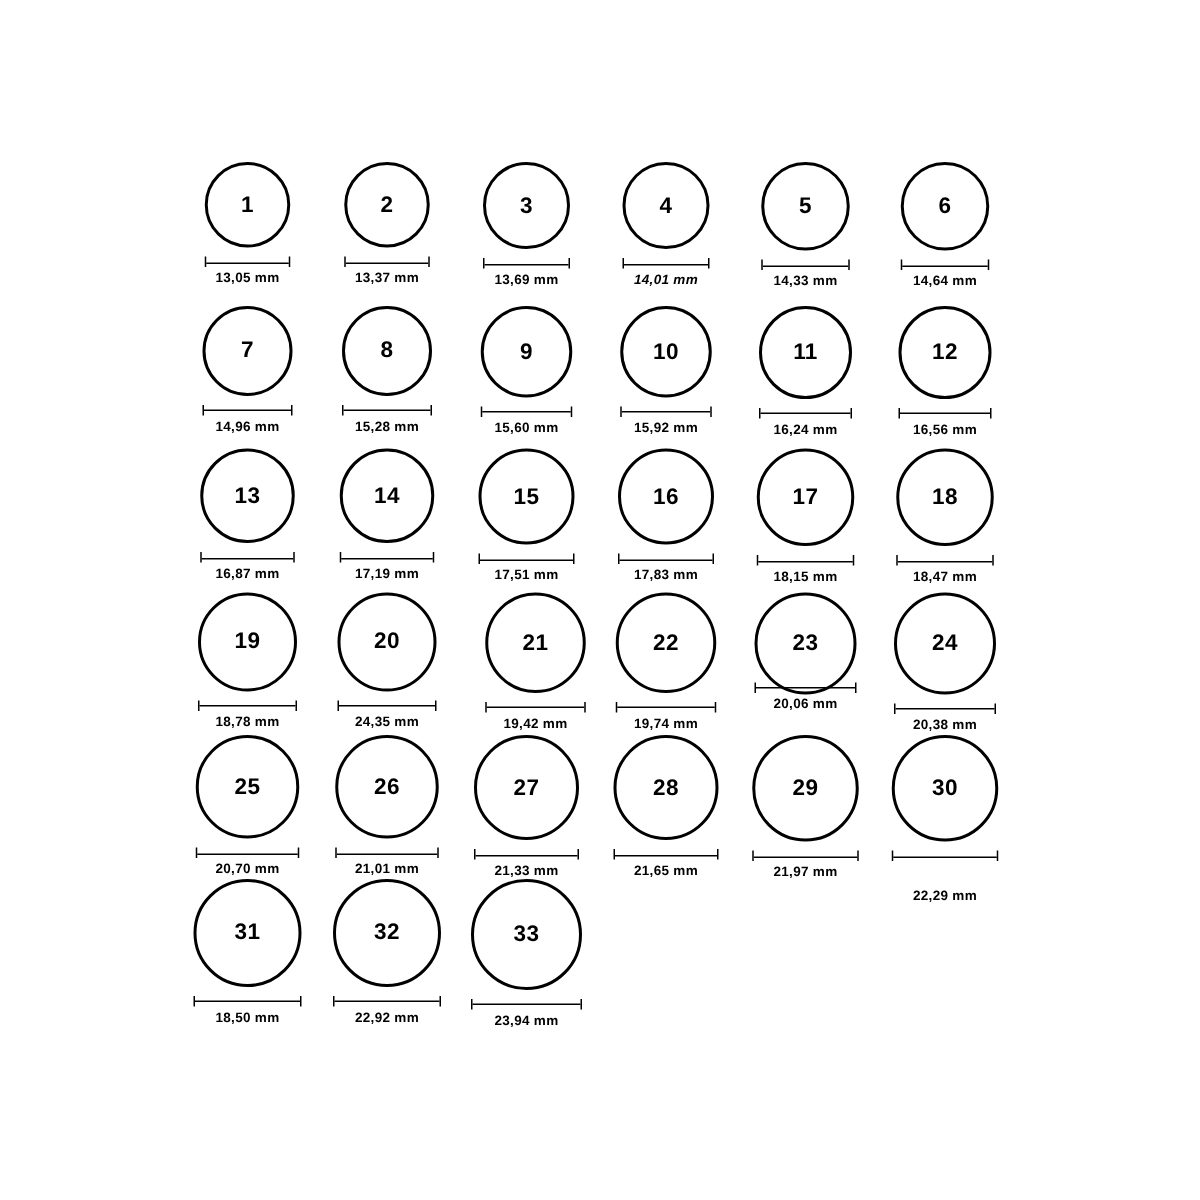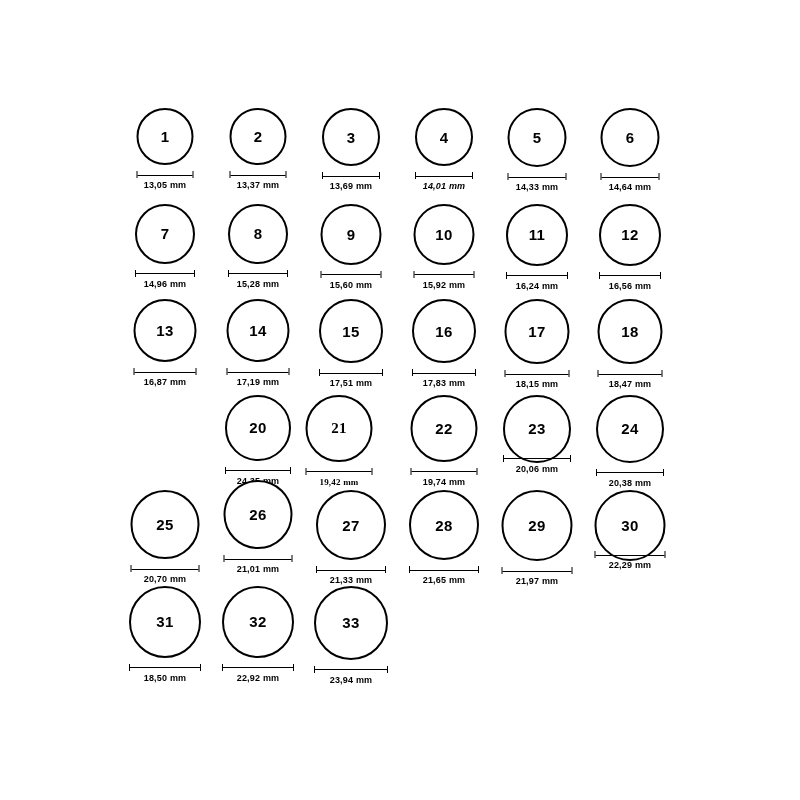--- a/index.html
+++ b/index.html
@@ -233,30 +233,39 @@
     </div>
     <div class="size-cell" style="left: 580px; top: 299px; width: 100px; height: 88px;">
       <div class="ring" style="width: 65px; height: 65px;">
         <span class="ring-number">18</span>
       </div>
       <div class="dim" style="top: 71px;">
         <div class="dim-line" style="width: 65px;"></div>
         <div class="dim-label">18,47 mm</div>
       </div>
     </div>
+    <div class="size-cell" style="left: 115px; top: 394.5px; width: 100px; height: 88px;">
+      <div class="ring" style="width: 66px; height: 66px;">
+        <span class="ring-number">19</span>
+      </div>
+      <div class="dim" style="top: 72px;">
+        <div class="dim-line" style="width: 66px;"></div>
+        <div class="dim-label">18,78 mm</div>
+      </div>
+    </div>
     <div class="size-cell" style="left: 208px; top: 394.5px; width: 100px; height: 88px;">
       <div class="ring" style="width: 66px; height: 66px;">
         <span class="ring-number">20</span>
       </div>
       <div class="dim" style="top: 72px;">
         <div class="dim-line" style="width: 66px;"></div>
         <div class="dim-label">24,35 mm</div>
       </div>
     </div>
-    <div class="size-cell" style="left: 289px; top: 394.5px; width: 100px; height: 88px; font-family: Liberation Serif, serif;">
+    <div class="size-cell" style="left: 307px; top: 394.5px; width: 100px; height: 88px;">
       <div class="ring" style="width: 67px; height: 67px;">
         <span class="ring-number">21</span>
       </div>
       <div class="dim" style="top: 73px;">
         <div class="dim-line" style="width: 67px;"></div>
         <div class="dim-label">19,42 mm</div>
       </div>
     </div>
     <div class="size-cell" style="left: 394px; top: 394.5px; width: 100px; height: 88px;">
       <div class="ring" style="width: 67px; height: 67px;">
@@ -287,21 +296,21 @@
     </div>
     <div class="size-cell" style="left: 115px; top: 490px; width: 100px; height: 88px;">
       <div class="ring" style="width: 69px; height: 69px;">
         <span class="ring-number">25</span>
       </div>
       <div class="dim" style="top: 75px;">
         <div class="dim-line" style="width: 69px;"></div>
         <div class="dim-label">20,70 mm</div>
       </div>
     </div>
-    <div class="size-cell" style="left: 208px; top: 480px; width: 100px; height: 88px; text-align: center;">
+    <div class="size-cell" style="left: 208px; top: 490px; width: 100px; height: 88px; text-align: center;">
       <div class="ring" style="width: 69px; height: 69px;">
         <span class="ring-number">26</span>
       </div>
       <div class="dim" style="top: 75px;">
         <div class="dim-line" style="width: 69px;"></div>
         <div class="dim-label">21,01 mm</div>
       </div>
     </div>
     <div class="size-cell" style="left: 301px; top: 490px; width: 100px; height: 88px;">
       <div class="ring" style="width: 70px; height: 70px;">
@@ -327,21 +336,21 @@
       </div>
       <div class="dim" style="top: 77px;">
         <div class="dim-line" style="width: 71px;"></div>
         <div class="dim-label">21,97 mm</div>
       </div>
     </div>
     <div class="size-cell" style="left: 580px; top: 490px; width: 100px; height: 88px;">
       <div class="ring" style="width: 71px; height: 71px;">
         <span class="ring-number">30</span>
       </div>
-      <div class="dim" style="top: 61px;">
+      <div class="dim" style="top: 77px; gap: 16px;">
         <div class="dim-line" style="width: 71px;"></div>
         <div class="dim-label">22,29 mm</div>
       </div>
     </div>
     <div class="size-cell" style="left: 115px; top: 585.5px; width: 100px; height: 88px;">
       <div class="ring" style="width: 72px; height: 72px;">
         <span class="ring-number">31</span>
       </div>
       <div class="dim" style="top: 78px;">
         <div class="dim-line" style="width: 72px;"></div>

